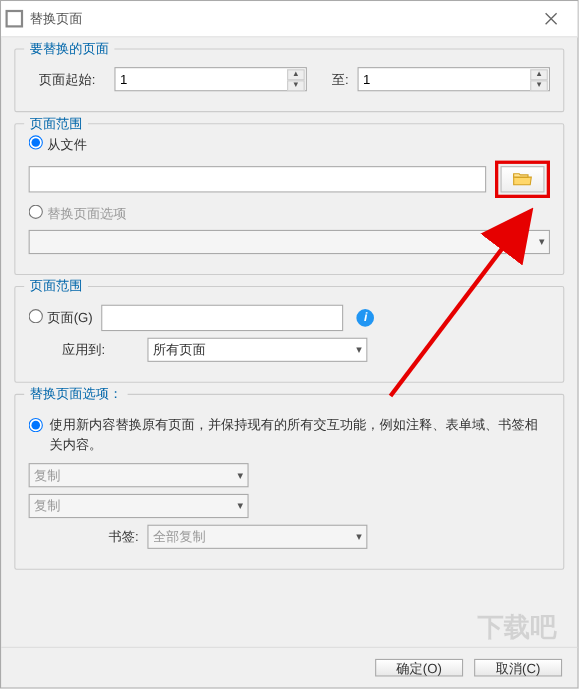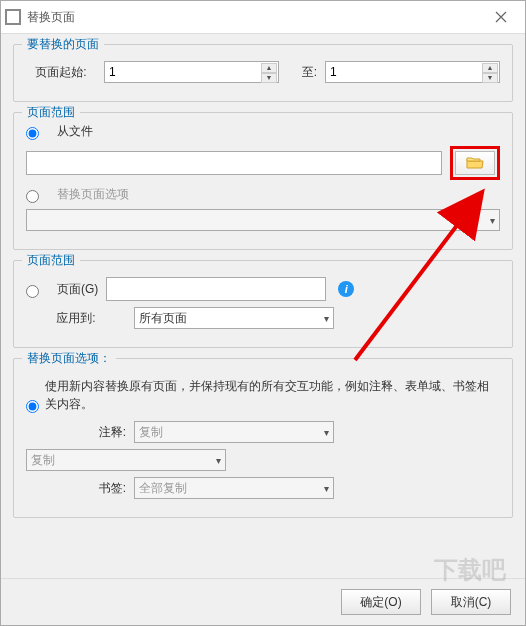--- a/index.html
+++ b/index.html
@@ -12,36 +12,36 @@
     .content { padding: 10px 12px; flex: 1; overflow: auto; }
     .group { border: 1px solid #ccc; border-radius: 2px; margin-bottom: 10px; padding: 10px 12px 12px; position: relative; }
     .group-label { position: absolute; top: -9px; left: 8px; background: #f0f0f0; padding: 0 5px; color: #0066aa; font-size: 12px; }
     .group-label.plain { color: #0066aa; }
     .row { display: flex; align-items: center; margin: 6px 0; gap: 8px; }
     .label-right { text-align: center; min-width: 70px; color: #333; }
     .spinner { flex: 1; height: 22px; border: 1px solid #aaa; background: #fff; padding: 0 4px; display: flex; align-items: center; position: relative; }
     .spinner input { border: none; width: 100%; outline: none; font-size: 12px; background: transparent; }
     .spinner-btns { position: absolute; right: 1px; top: 1px; bottom: 1px; width: 16px; display: flex; flex-direction: column; }
     .spinner-btns .sb { flex: 1; background: #eee; border: 1px solid #ccc; font-size: 7px; line-height: 8px; text-align: center; cursor: pointer; color: #555; }
-    .radio { display: flex; align-items: flex-end; gap: 18px; cursor: pointer; }
+    .radio { display: flex; align-items: flex-start; gap: 4px; cursor: pointer; }
     .radio input { cursor: pointer; }
     .textinput { height: 24px; border: 1px solid #aaa; background: #fff; flex: 1; padding: 0 6px; }
     .textinput.disabled { background: #f5f5f5; color: #999; }
     .browse-btn { width: 40px; height: 24px; border: 1px solid #bbb; background: linear-gradient(#fff,#eee); display: flex; align-items: center; justify-content: center; cursor: pointer; }
     .browse-highlight { border: 3px solid #e60000; padding: 2px; }
     .select { height: 22px; border: 1px solid #aaa; background: #fff; padding: 0 4px; display: flex; align-items: center; position: relative; flex: 1; cursor: pointer; }
     .select .chev { position: absolute; right: 4px; font-size: 10px; color: #555; }
     .info-icon { width: 16px; height: 16px; border-radius: 50%; background: #2196f3; color: #fff; display: inline-flex; align-items: center; justify-content: center; font-size: 11px; font-weight: bold; font-style: italic; margin-left: 4px; }
     .radio-text { flex: 1; line-height: 1.5; }
-    .radio-group-item { display: flex; align-items: flex-end; gap: 6px; margin: 8px 0; }
+    .radio-group-item { display: flex; align-items: flex-start; gap: 6px; margin: 8px 0; }
     .radio-group-item input { margin-top: 3px; }
     .sub-row { display: flex; align-items: center; margin: 6px 0; gap: 8px; }
     .sub-label { text-align: right; min-width: 100px; color: #333; }
     .footer { padding: 10px 14px; display: flex; justify-content: flex-end; gap: 10px; border-top: 1px solid #ddd; }
-    .btn { min-width: 80px; height: 26px; border: 1px solid #aaa; background: linear-gradient(#fff,#e8e8e8); cursor: pointer; font-size: 12px; color: #333; }
+    .btn { min-width: 80px; height: 16px; border: 1px solid #aaa; background: linear-gradient(#fff,#e8e8e8); cursor: pointer; font-size: 12px; color: #333; }
     .arrow-overlay { position: absolute; pointer-events: none; z-index: 100; }
     .watermark { position: absolute; bottom: 40px; right: 20px; color: rgba(0,0,0,0.12); font-size: 24px; font-weight: bold; pointer-events: none; font-family: serif; }
     .disabled-label { color: #999; }
   </style>
 </head>
 <body>
 
 <div class="window">
   <div class="titlebar">
     <div class="icon"></div>
@@ -128,21 +128,20 @@
     <div class="group">
       <div class="group-label plain">替换页面选项：</div>
 
       <div class="radio-group-item">
         <input type="radio" name="repl" checked="" style="">
         <span class="radio-text">使用新内容替换原有页面，并保持现有的所有交互功能，例如注释、表单域、书签相关内容。</span>
       </div>
 
 
       <div class="sub-row">
-        <span class="sub-label">注释:</span>
         <div class="select textinput disabled" style="max-width:200px">
           <span>复制</span>
           <span class="chev">▾</span>
         </div>
       </div>
       <div class="sub-row">
         <div class="select textinput disabled" style="max-width:200px">
           <span>复制</span>
           <span class="chev">▾</span>
         </div>

